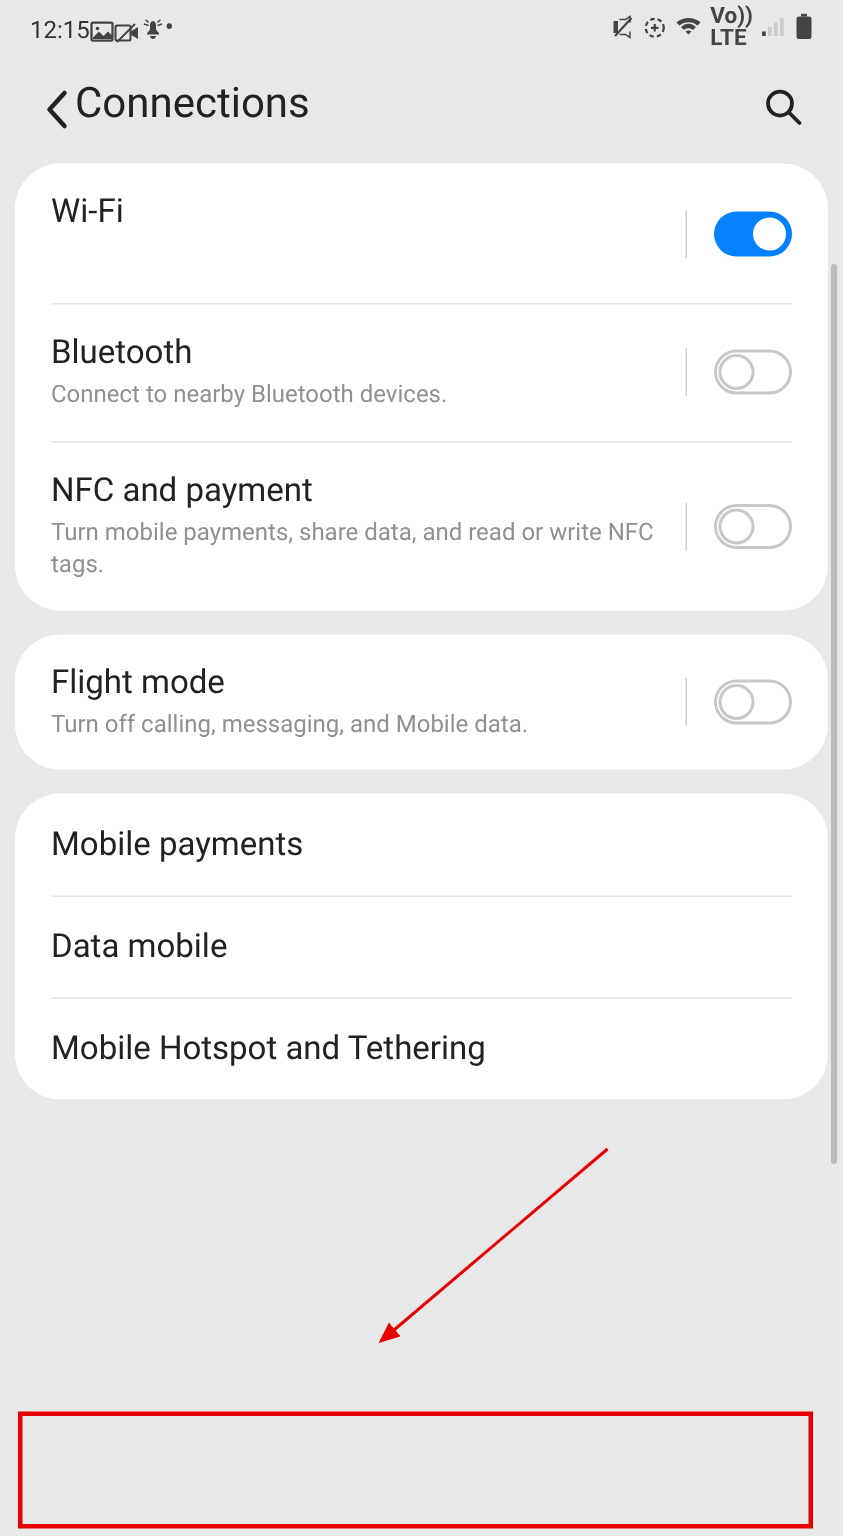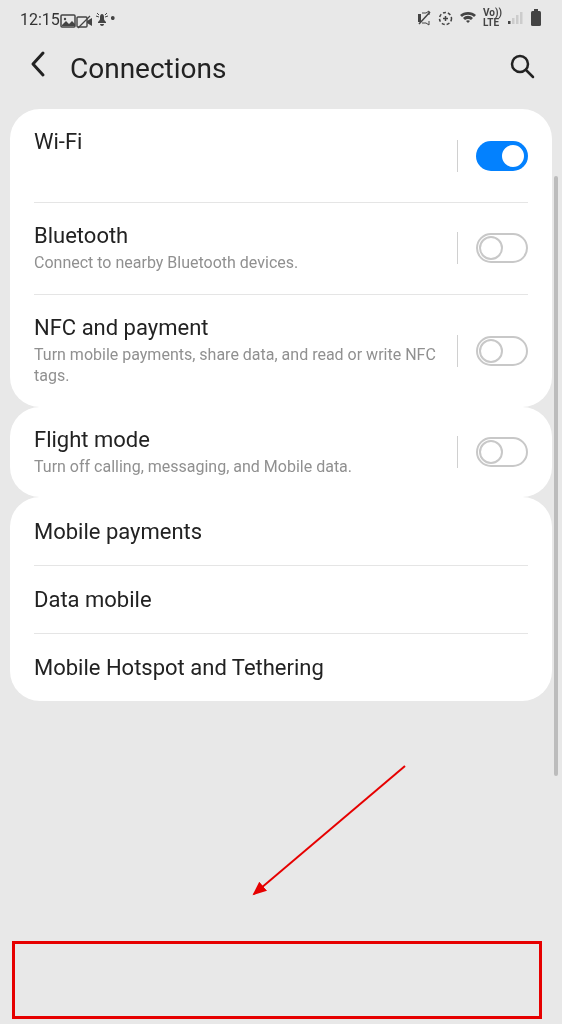--- a/index.html
+++ b/index.html
@@ -18,31 +18,31 @@
       align-items: center;
       padding: 0 20px;
       font-size: 16px;
       color: #333;
     }
     .status-left { display: flex; align-items: flex-end; }
     .status-right { display: flex; align-items: center; gap: 6px; }
     .status-icon { display: inline-flex; align-items: center; justify-content: center; }
     .header {
       display: flex;
-      align-items: flex-start;
+      align-items: flex-end;
       padding: 16px 26px 24px 26px;
-      gap: 20px;
     }
     .back-btn { width: 24px; height: 24px; display: flex; align-items: center; justify-content: center; }
     .header-title { font-size: 28px; color: #222; flex: 1; font-weight: 400; }
     .search-btn { width: 28px; height: 28px; display: flex; align-items: center; justify-content: center; }
     .content { padding: 0 10px; }
     .card {
       background: #fff;
       border-radius: 30px;
+      margin-bottom: 16px;
       padding: 0 24px;
     }
     .row {
       display: flex;
       align-items: center;
       padding: 20px 0;
       border-top: 1px solid #e5e5e5;
       min-height: 68px;
     }
     .row:first-child { border-top: none; }
@@ -154,21 +154,21 @@
       <svg width="15" height="15" viewBox="0 0 15 15">
           <circle cx="7.5" cy="7.5" r="6" fill="none" stroke="#444" stroke-width="1.5" stroke-dasharray="3 2"></circle>
           <path d="M7.5 5 V10 M5 7.5 H10" stroke="#444" stroke-width="1.5"></path>
         </svg>
     </span>
     <span class="status-icon">
       <svg width="18" height="14" viewBox="0 0 18 14">
           <path d="M1 4 C5 0 13 0 17 4 L15 6 C12 3 6 3 3 6 Z M4 7 C7 4 11 4 14 7 L12 9 C10.5 7.5 7.5 7.5 6 9 Z M7 10 C8 9 10 9 11 10 L9 12 Z" fill="#444"></path>
         </svg>
     </span>
-    <span class="status-icon" style="font-size:10px;font-weight:bold;color:#444;line-height:1;">Vo))<br>LTE</span>
+    <span class="status-icon" style="font-size:15px;font-weight:bold;color:#444;line-height:1;">Vo))<br>LTE</span>
     <span class="status-icon">
       <svg width="16" height="14" viewBox="0 0 16 14">
           <rect x="0" y="10" width="2.5" height="3" fill="#444"></rect>
           <rect x="4" y="7" width="2.5" height="6" fill="#ccc"></rect>
           <rect x="8" y="4" width="2.5" height="9" fill="#ccc"></rect>
           <rect x="12" y="1" width="2.5" height="12" fill="#ccc"></rect>
         </svg>
     </span>
     <span class="status-icon">
       <svg width="12" height="18" viewBox="0 0 12 18">

